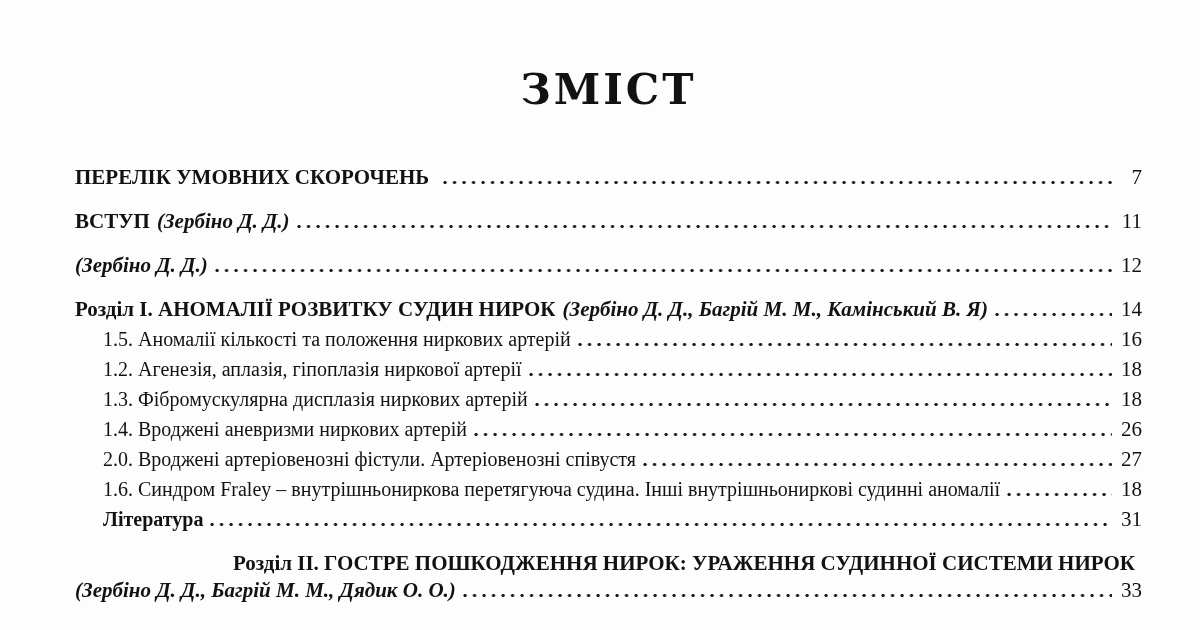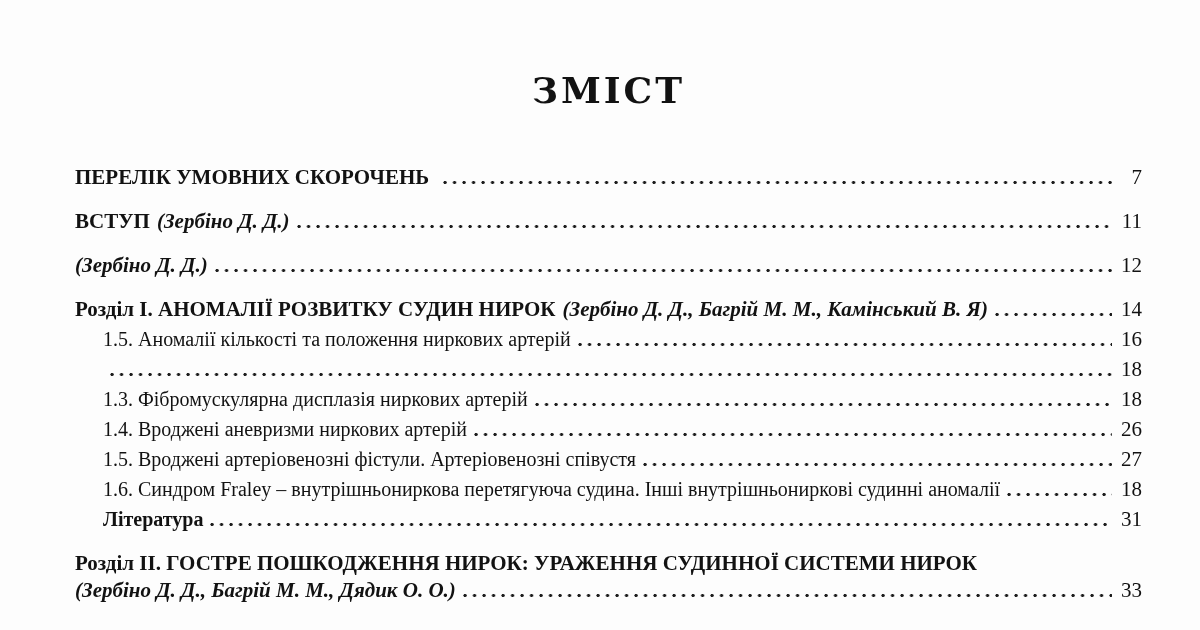--- a/index.html
+++ b/index.html
@@ -12,36 +12,36 @@
   }
   .page {
     box-sizing: border-box;
     width: 1200px; height: 630px;
     padding: 0 58px 0 75px;
   }
   .doc-title {
     margin: 64px 0 0;
     text-align: center;
     font-family: "DejaVu Serif", "Liberation Serif", serif;
-    font-size: 36px;
+    font-size: 42px;
     font-weight: 700;
     letter-spacing: 3px;
     line-height: 52px;
   }
   .entries { margin-top: 48px; }
   .row {
     display: flex;
     align-items: baseline;
     line-height: 26px;
     font-size: 21px;
     white-space: nowrap;
   }
   .row.sub { font-size: 20px; padding-left: 28px; margin-top: 4px; }
   .gap-major { margin-top: 18px; }
-  .gap-chapter2 { margin-top: 18px; }
+  .gap-chapter2 { margin-top: 18px; justify-content: flex-end; }
   .gap-cont { margin-top: 1px; }
   .lbl-bold { font-weight: 700; margin-right: 7px; }
   .lbl-plain { font-weight: 400; }
   .authors { font-style: italic; font-weight: 700; }
   .term-italic { margin: 0 5px; }
   .lbl-bold-italic { font-weight: 700; }
   .dots {
     flex: 1 1 auto;
     min-width: 14px;
     height: 5px;
@@ -93,38 +93,39 @@
       <span class="pagenum">14</span>
     </div>
 
     <div class="row sub">
       <span class="lbl-plain">1.5. Аномалії кількості та положення ниркових артерій</span>
       <span class="dots"></span>
       <span class="pagenum">16</span>
     </div>
 
     <div class="row sub">
+      <span class="lbl-plain">1.2. Агенезія, аплазія, гіпоплазія ниркової артерії</span>
       <span class="dots"></span>
       <span class="pagenum">18</span>
     </div>
 
     <div class="row sub">
       <span class="lbl-plain">1.3. Фібромускулярна дисплазія ниркових артерій</span>
       <span class="dots"></span>
       <span class="pagenum">18</span>
     </div>
 
     <div class="row sub">
       <span class="lbl-plain">1.4. Вроджені аневризми ниркових артерій</span>
       <span class="dots"></span>
       <span class="pagenum">26</span>
     </div>
 
     <div class="row sub">
-      <span class="lbl-plain">1.5. Вроджені артеріовенозні фістули. Артеріовенозні співустя</span>
+      <span class="lbl-plain">2.0. Вроджені артеріовенозні фістули. Артеріовенозні співустя</span>
       <span class="dots"></span>
       <span class="pagenum">27</span>
     </div>
 
     <div class="row sub">
       <span class="lbl-plain">1.6. Синдром</span>
       <span class="term-italic">Fraley</span>
       <span class="lbl-plain">– внутрішньониркова перетягуюча судина. Інші внутрішньониркові судинні аномалії</span>
       <span class="dots"></span>
       <span class="pagenum">18</span>

